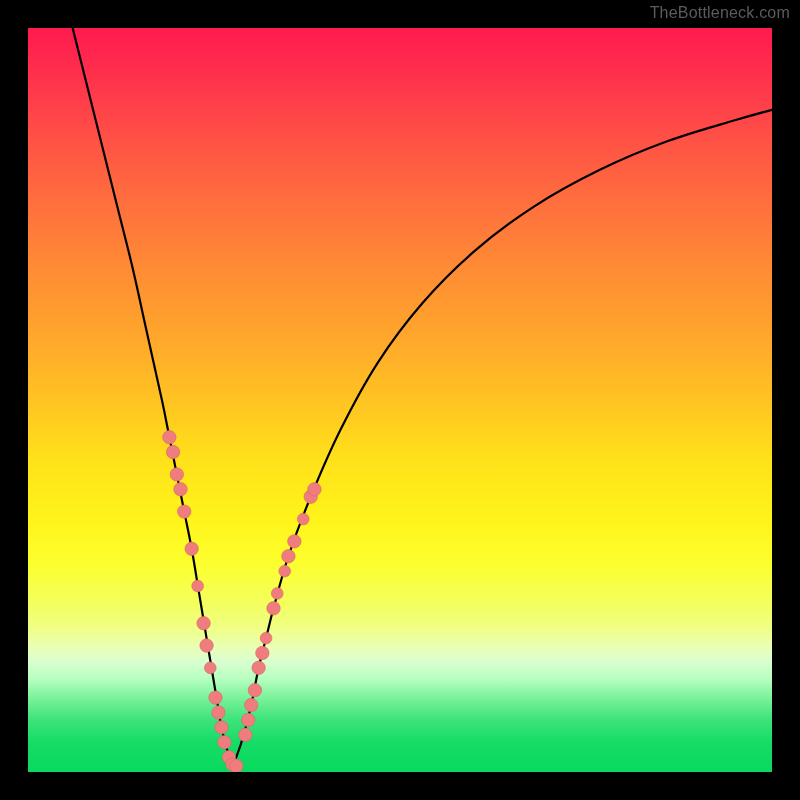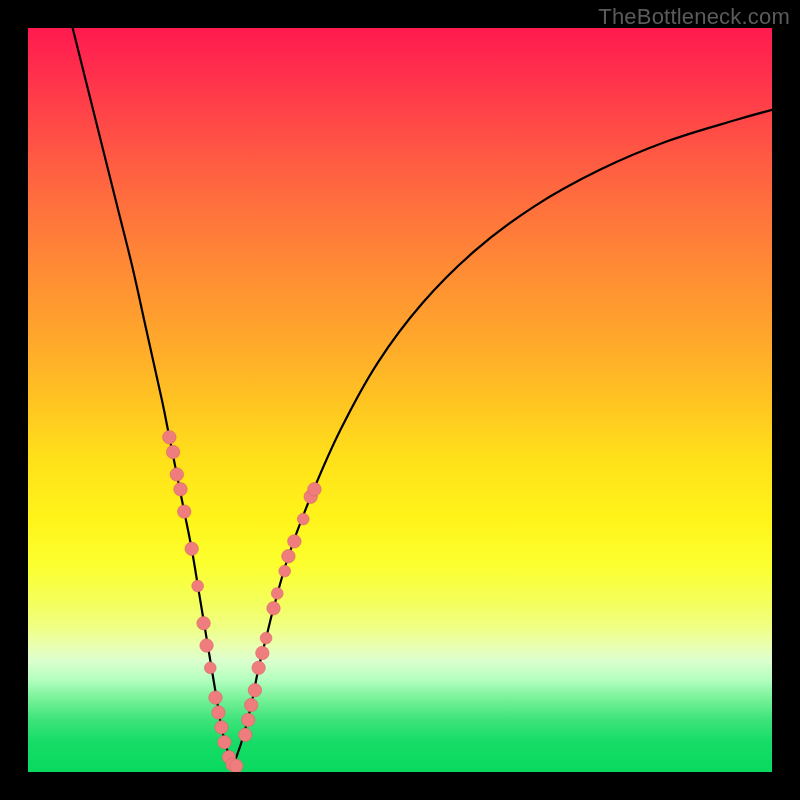--- a/index.html
+++ b/index.html
@@ -51,21 +51,21 @@
       #3de37a 93%,
       #16dc66 96%,
       #09d95f 100%
     );
   }
   .watermark {
     position: absolute;
     top: 4px;
     right: 10px;
     color: #5b5b5b;
-    font-size: 22px;
+    font-size: 16px;
     font-weight: 400;
     letter-spacing: 0.2px;
     user-select: none;
   }
   svg.curves {
     position: absolute;
     inset: 0;
     width: 744px;
     height: 744px;
   }

